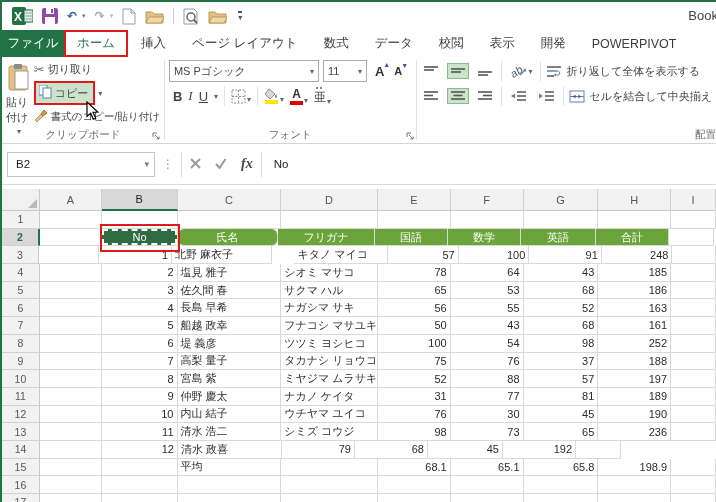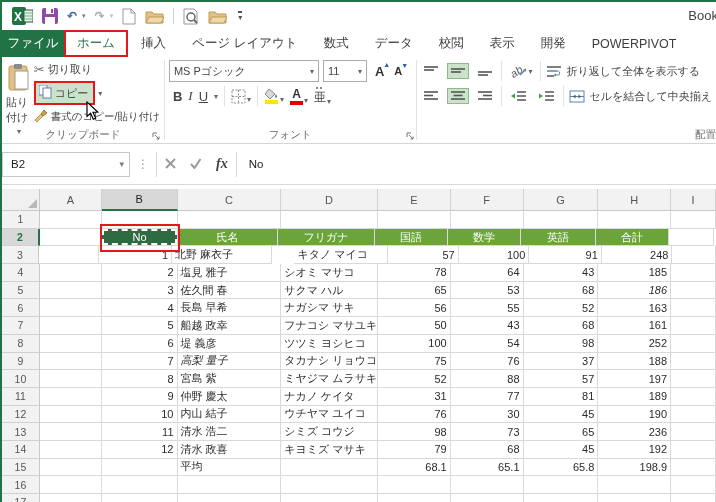--- a/index.html
+++ b/index.html
@@ -58,21 +58,21 @@
     background:repeating-linear-gradient(90deg,#888 0 2px,transparent 2px 4px);}
   .minisep{width:1px;height:20px;background:#e2e2e2;}
   
   .g-align{flex:1;display:flex;flex-direction:column;gap:5px;padding-top:4px;}
   .arow{display:flex;align-items:center;gap:5px;white-space:nowrap;}
   .abtn{padding:2px 3px;display:flex;align-items:center;}
   .abtn.on{background:var(--button-highlight-green);border:1px solid #8cba8c;padding:1px 2px;}
   .biglbl{display:flex;align-items:center;gap:4px;font-size:11px;color:#444;}
   
   .fbar{height:40px;display:flex;align-items:center;background:#fff;position:relative;}
-  .namebox{width:128px;height:25px;border:1px solid #c6c6c6;display:flex;align-items:center;
+  .namebox{width:148px;height:25px;border:1px solid #c6c6c6;margin-left:5px;display:flex;align-items:center;
     font-size:11.5px;color:#222;padding-left:8px;justify-content:space-between;}
   .namebox .dd{color:#777;font-size:9px;padding-right:5px;}
   .fdots{color:#999;font-size:12px;margin:0 7px;}
   .fbtns{display:flex;align-items:center;height:25px;border-left:1px solid #d9d9d9;border-right:1px solid #d9d9d9;padding:0 8px;gap:14px;}
   .fx{font-family:"Liberation Serif",serif;font-style:italic;font-weight:bold;font-size:14px;color:#444;}
   .fcontent{font-size:11.5px;color:#222;padding-left:12px;}
   
   .sheet{position:relative;height:321px;background:#fff;padding-top:4px;overflow:hidden;
     border-top:1px solid #d9d9d9;}
   .hdr-row{display:flex;height:22px;}
@@ -414,21 +414,21 @@
         <div class="cell" style="width: 73px;"></div>
         <div class="cell" style="width: 73px;"></div>
         <div class="cell" style="width: 75px;"></div>
         <div class="cell" style="width: 73px;"></div>
         <div class="cell" style="width: 45px;"></div>
       </div>
       <div class="grow" style="height: 17.7px;">
         <div class="rh sel" style="width: 38px;">2</div>
         <div class="cell" style="width: 62px;"></div>
         <div class="cell ghead selcell" style="width: 76px;"><span class="ants"></span>No</div>
-        <div class="cell ghead" style="width: 100px;">氏名</div>
+        <div class="cell ghead" style="width: 100px; border-radius: 6px;">氏名</div>
         <div class="cell ghead" style="width: 97px;">フリガナ</div>
         <div class="cell ghead" style="width: 73px;">国語</div>
         <div class="cell ghead" style="width: 73px;">数学</div>
         <div class="cell ghead" style="width: 75px;">英語</div>
         <div class="cell ghead" style="width: 73px;">合計</div>
         <div class="cell" style="width: 45px;"></div>
       </div>
       <div class="grow" style="height: 17.7px;">
         <div class="rh" style="width: 38px;">3</div>
         <div class="cell" style="width: 62px;"></div>
@@ -455,21 +455,21 @@
       </div>
       <div class="grow" style="height: 17.7px;">
         <div class="rh" style="width: 38px;">5</div>
         <div class="cell" style="width: 62px;"></div>
         <div class="cell num" style="width: 76px;">3</div>
         <div class="cell" style="width: 104px;">佐久間 春</div>
         <div class="cell" style="width: 97px;">サクマ ハル</div>
         <div class="cell num" style="width: 73px;">65</div>
         <div class="cell num" style="width: 73px;">53</div>
         <div class="cell num" style="width: 75px;">68</div>
-        <div class="cell num" style="width: 73px; font-style: italic;">186</div>
+        <div class="cell num" style="width: 73px;">186</div>
         <div class="cell" style="width: 45px;"></div>
       </div>
       <div class="grow" style="height: 17.7px;">
         <div class="rh" style="width: 38px;">6</div>
         <div class="cell" style="width: 62px;"></div>
         <div class="cell num" style="width: 76px;">4</div>
         <div class="cell" style="width: 104px;">長島 早希</div>
         <div class="cell" style="width: 97px;">ナガシマ サキ</div>
         <div class="cell num" style="width: 73px;">56</div>
         <div class="cell num" style="width: 73px;">55</div>
@@ -498,21 +498,21 @@
         <div class="cell num" style="width: 73px;">100</div>
         <div class="cell num" style="width: 73px;">54</div>
         <div class="cell num" style="width: 75px;">98</div>
         <div class="cell num" style="width: 73px;">252</div>
         <div class="cell" style="width: 45px;"></div>
       </div>
       <div class="grow" style="height: 17.7px;">
         <div class="rh" style="width: 38px;">9</div>
         <div class="cell" style="width: 62px;"></div>
         <div class="cell num" style="width: 76px;">7</div>
-        <div class="cell" style="width: 104px; font-style: italic;">高梨 量子</div>
+        <div class="cell" style="width: 104px;">高梨 量子</div>
         <div class="cell" style="width: 97px;">タカナシ リョウコ</div>
         <div class="cell num" style="width: 73px;">75</div>
         <div class="cell num" style="width: 73px;">76</div>
         <div class="cell num" style="width: 75px;">37</div>
         <div class="cell num" style="width: 73px;">188</div>
         <div class="cell" style="width: 45px;"></div>
       </div>
       <div class="grow" style="height: 17.7px;">
         <div class="rh" style="width: 38px;">10</div>
         <div class="cell" style="width: 62px;"></div>
@@ -559,21 +559,20 @@
         <div class="cell num" style="width: 73px;">73</div>
         <div class="cell num" style="width: 75px;">65</div>
         <div class="cell num" style="width: 73px;">236</div>
         <div class="cell" style="width: 45px;"></div>
       </div>
       <div class="grow" style="height: 17.7px;">
         <div class="rh" style="width: 38px;">14</div>
         <div class="cell" style="width: 62px;"></div>
         <div class="cell num" style="width: 76px;">12</div>
         <div class="cell" style="width: 104px;">清水 政喜</div>
-        <div class="cell" style="width: 97px;">キヨミズ マサキ</div>
         <div class="cell num" style="width: 73px;">79</div>
         <div class="cell num" style="width: 73px;">68</div>
         <div class="cell num" style="width: 75px;">45</div>
         <div class="cell num" style="width: 73px;">192</div>
         <div class="cell" style="width: 45px;"></div>
       </div>
       <div class="grow" style="height: 17.7px;">
         <div class="rh" style="width: 38px;">15</div>
         <div class="cell" style="width: 62px;"></div>
         <div class="cell" style="width: 76px;"></div>

